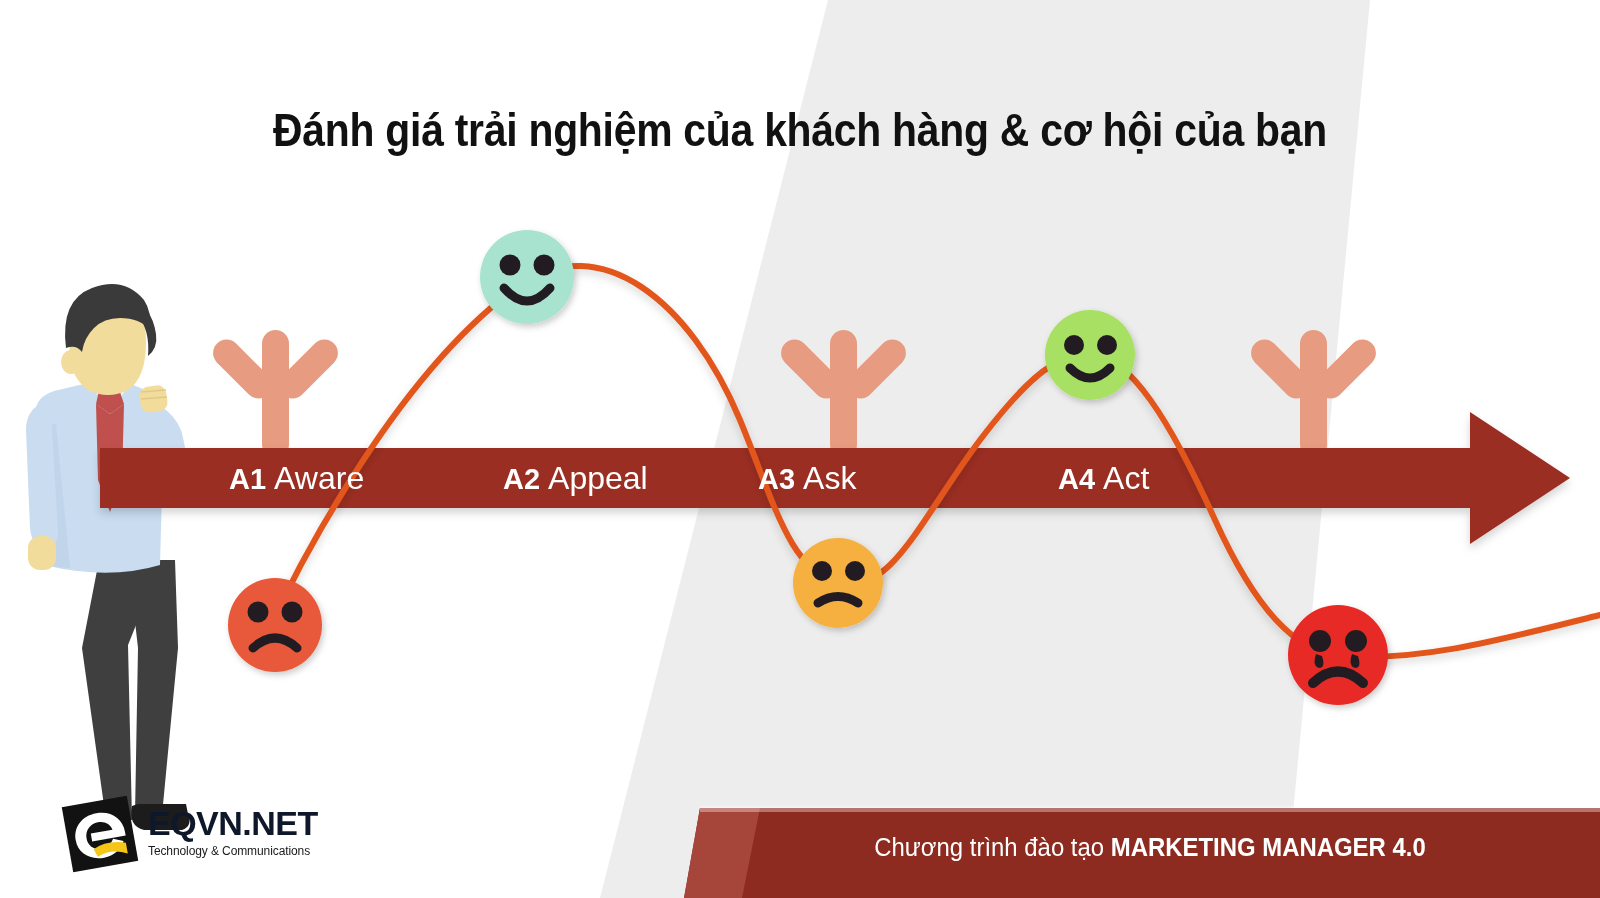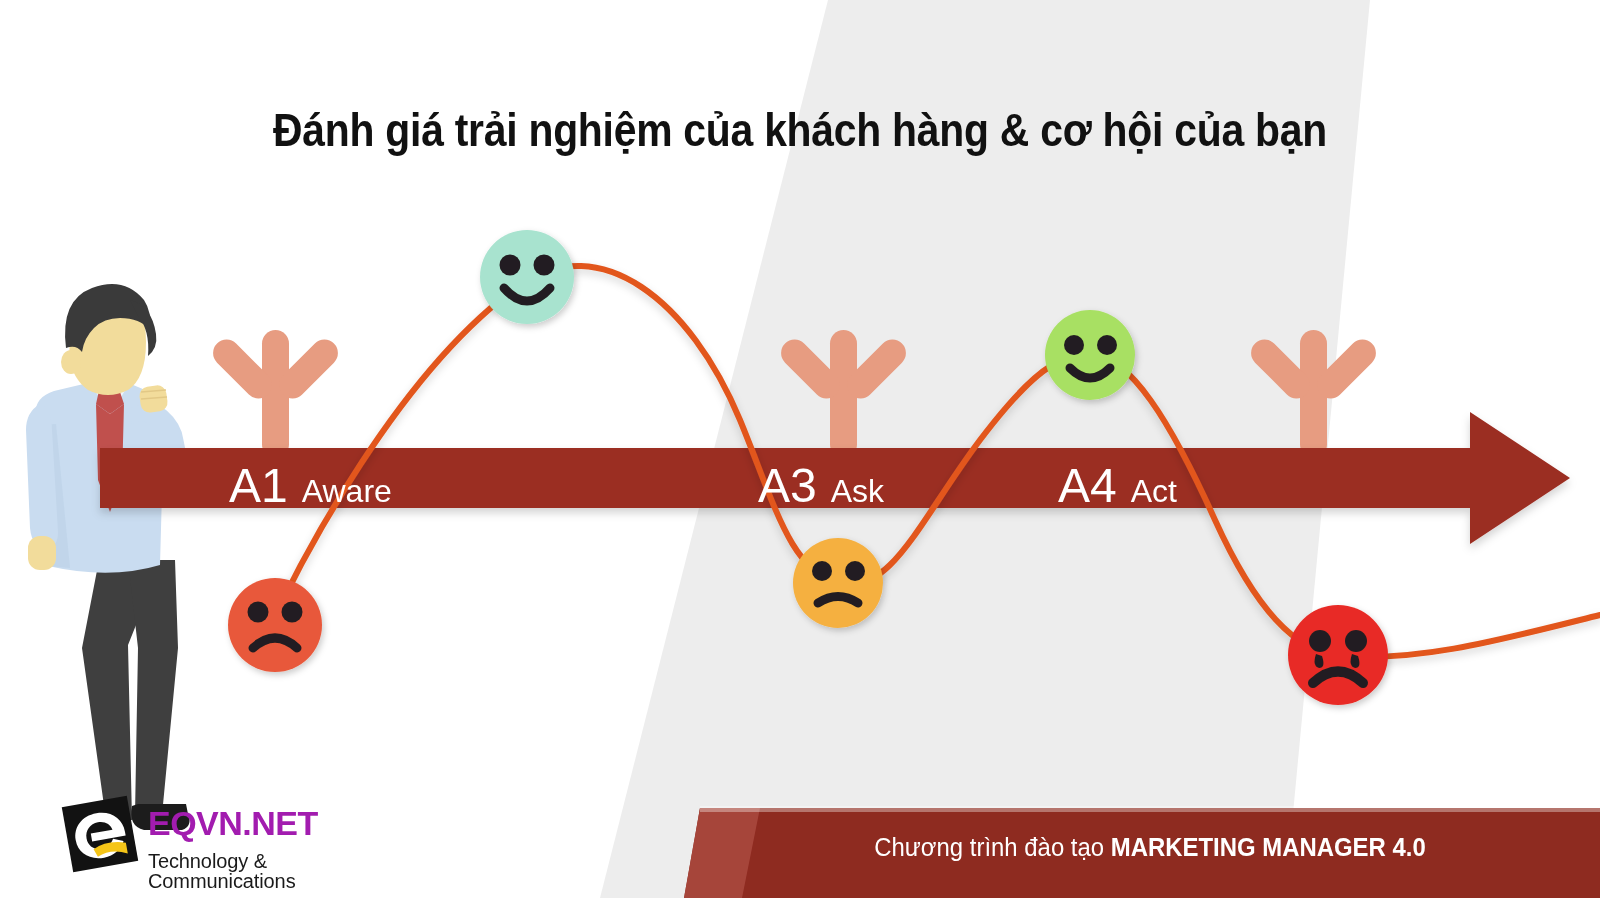--- a/index.html
+++ b/index.html
@@ -42,28 +42,28 @@
 
   .stage-label {
     position: absolute;
     z-index: 7;
     top: 462px;
     color: #ffffff;
     white-space: nowrap;
     line-height: 1;
   }
   .stage-label .code {
-    font-size: 48px;
-    font-weight: normal;
+    font-size: 29px;
+    font-weight: bold;
     vertical-align: baseline;
   }
   .stage-label .name {
     font-size: 32px;
     font-weight: normal;
-    margin-left: 14px;
+    margin-left: 8px;
     vertical-align: baseline;
   }
 
   .logo {
     position: absolute;
     z-index: 7;
     left: 60px;
     top: 792px;
     width: 290px;
     height: 86px;
@@ -74,28 +74,28 @@
     width: 80px; height: 80px;
   }
   .logo-text {
     position: absolute;
     left: 88px;
     top: 14px;
   }
   .logo-name {
     font-size: 34px;
     font-weight: bold;
-    color: #a21caf;
+    color: #0f172a;
     letter-spacing: -0.5px;
     line-height: 1;
   }
   .logo-tag {
-    font-size: 20px;
+    font-size: 12px;
     color: #1a1a1a;
-    margin-top: 11px;
+    margin-top: 5px;
     line-height: 1;
     letter-spacing: -0.1px;
   }
 
   .banner-text {
     position: absolute;
     z-index: 7;
     left: 720px;
     top: 832px;
     width: 860px;
@@ -248,20 +248,23 @@
       <polygon points="700,808 1600,808 1600,898 684,898" fill="#8E2B20"></polygon>
       <polygon points="700,808 760,808 742,898 684,898" fill="#A6453A"></polygon>
       <polygon points="700,806 1600,806 1600,812 700,812" fill="#ffffff" opacity="0.35"></polygon>
     </g>
   </svg>
 
   <div class="title">Đánh giá trải nghiệm của khách hàng &amp; cơ hội của bạn</div>
 
   <div class="stage-label" style="left:229px;">
     <span class="code">A1</span><span class="name">Aware</span>
+  </div>
+  <div class="stage-label" style="left:503px;">
+    <span class="code">A2</span><span class="name">Appeal</span>
   </div>
   <div class="stage-label" style="left:758px;">
     <span class="code">A3</span><span class="name">Ask</span>
   </div>
   <div class="stage-label" style="left:1058px;">
     <span class="code">A4</span><span class="name">Act</span>
   </div>
 
   <div class="logo">
     <svg class="logo-mark" viewBox="0 0 80 80">

